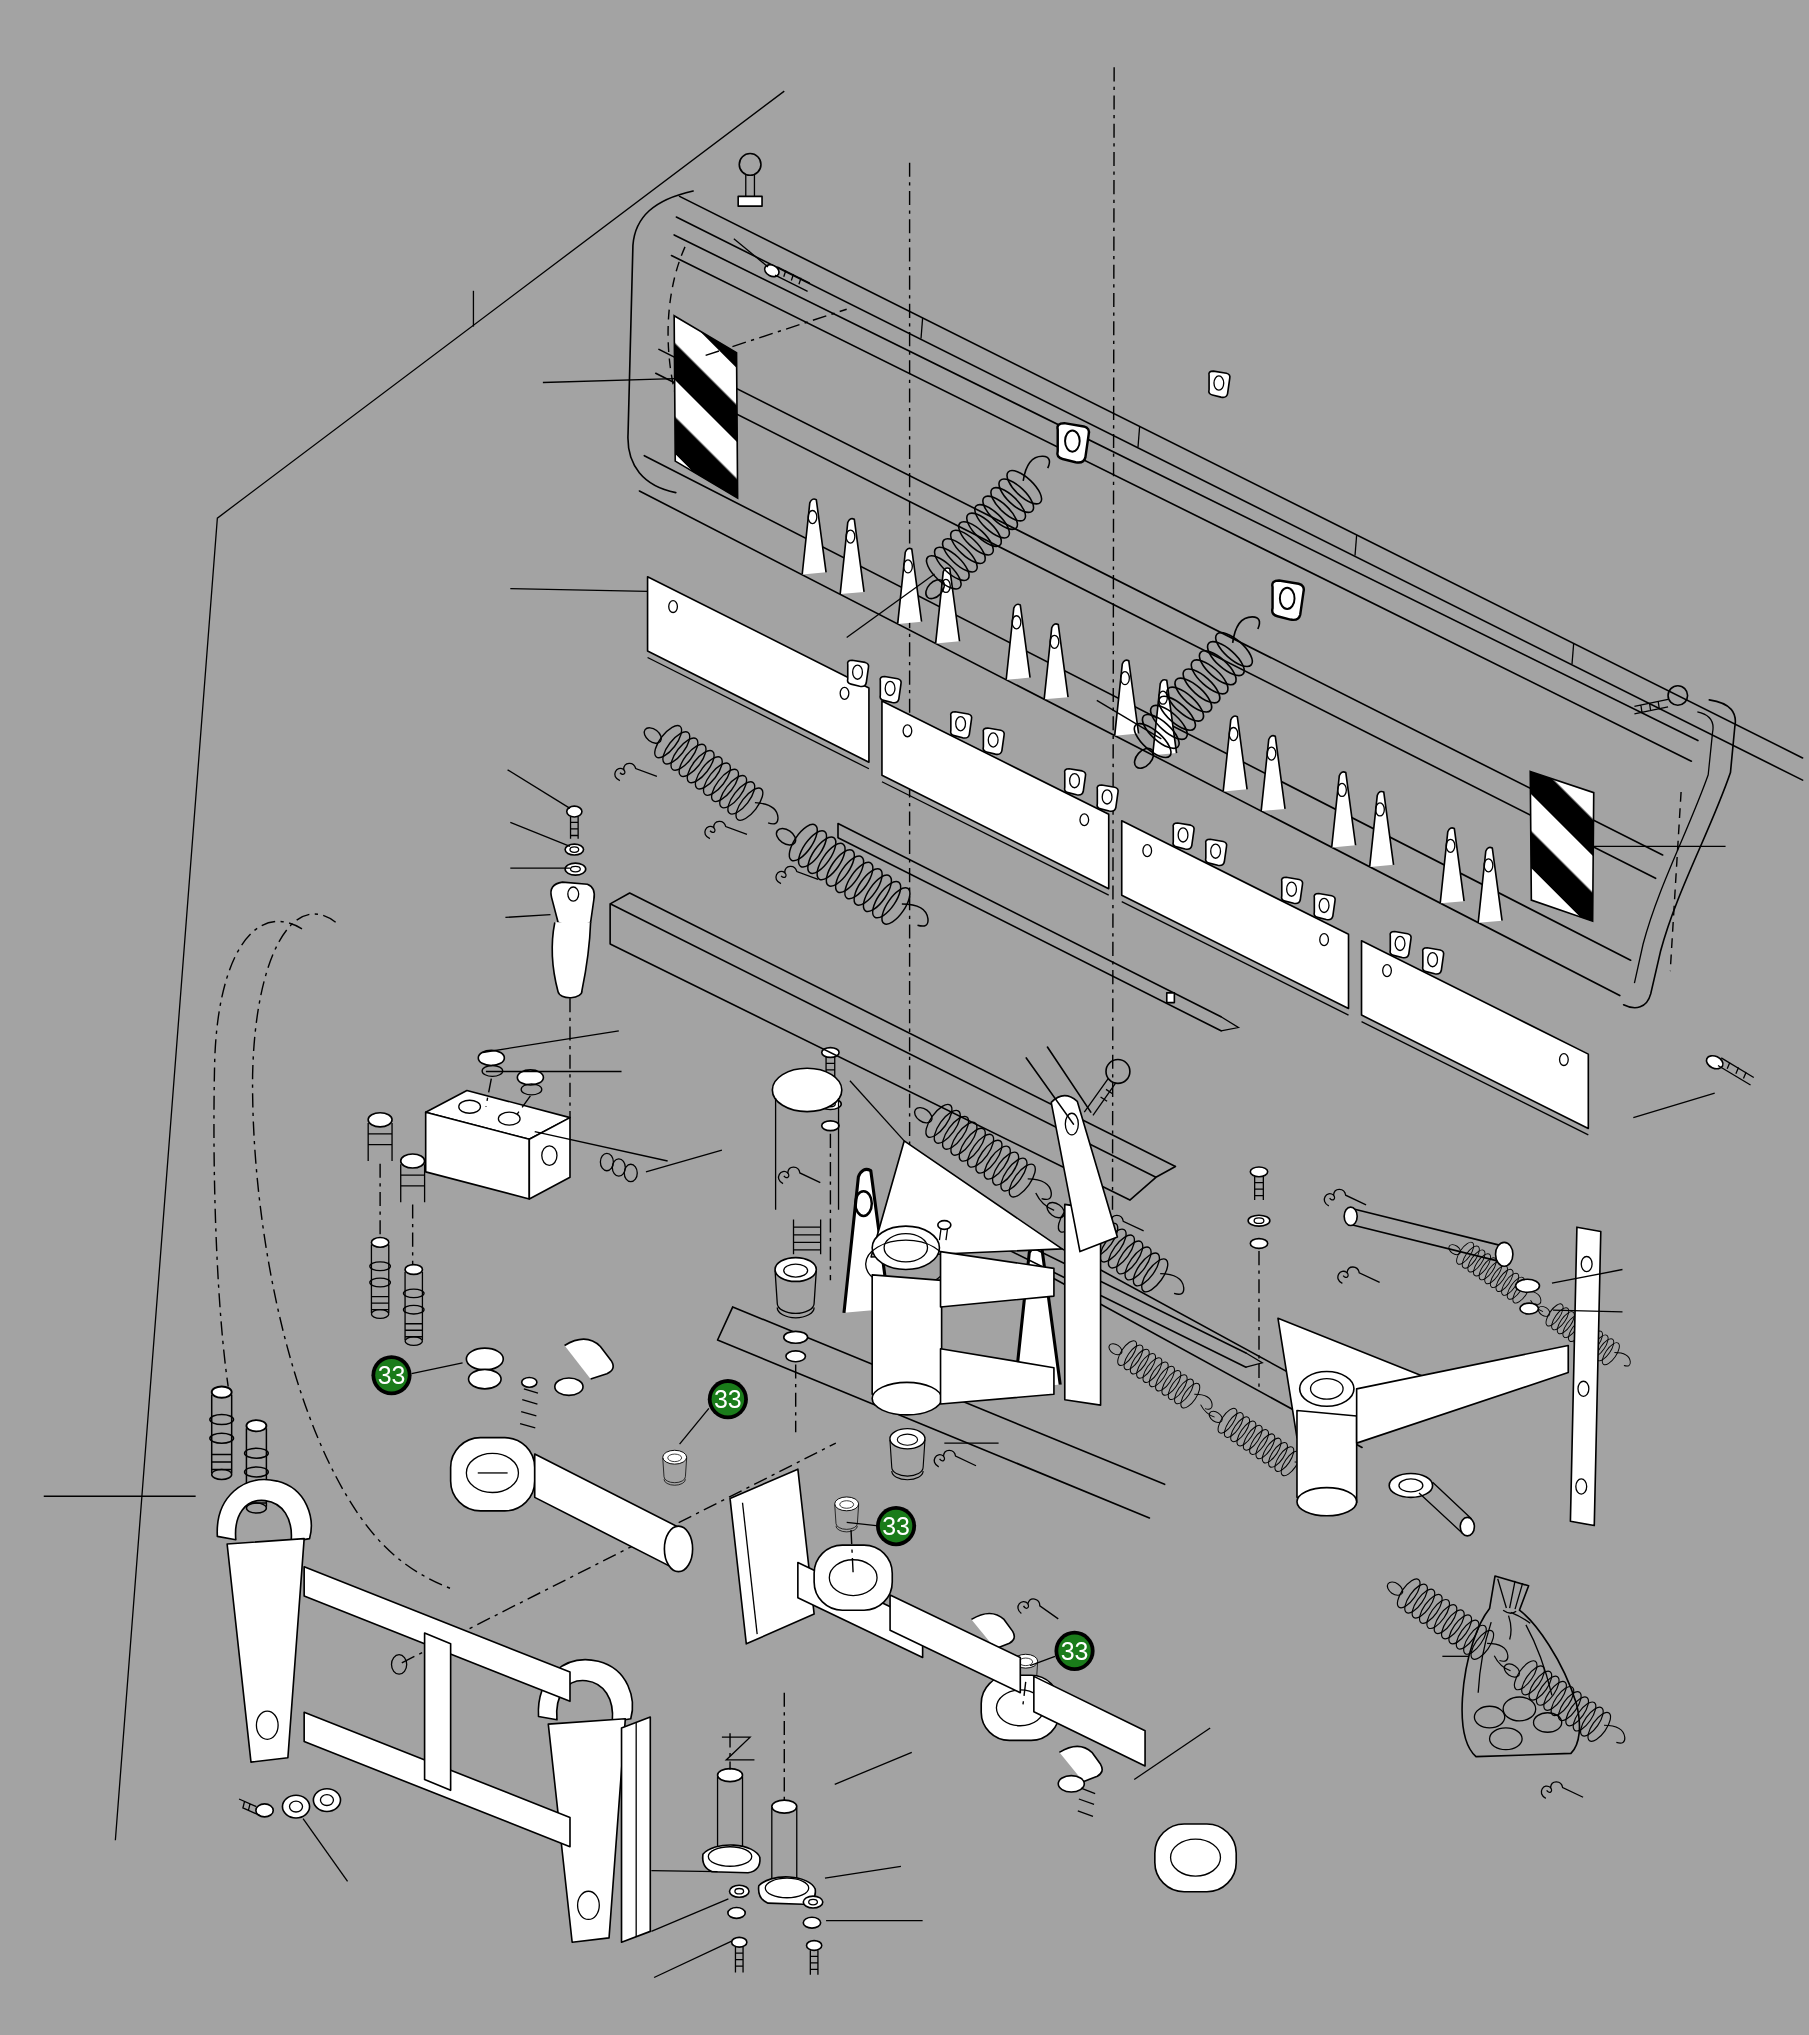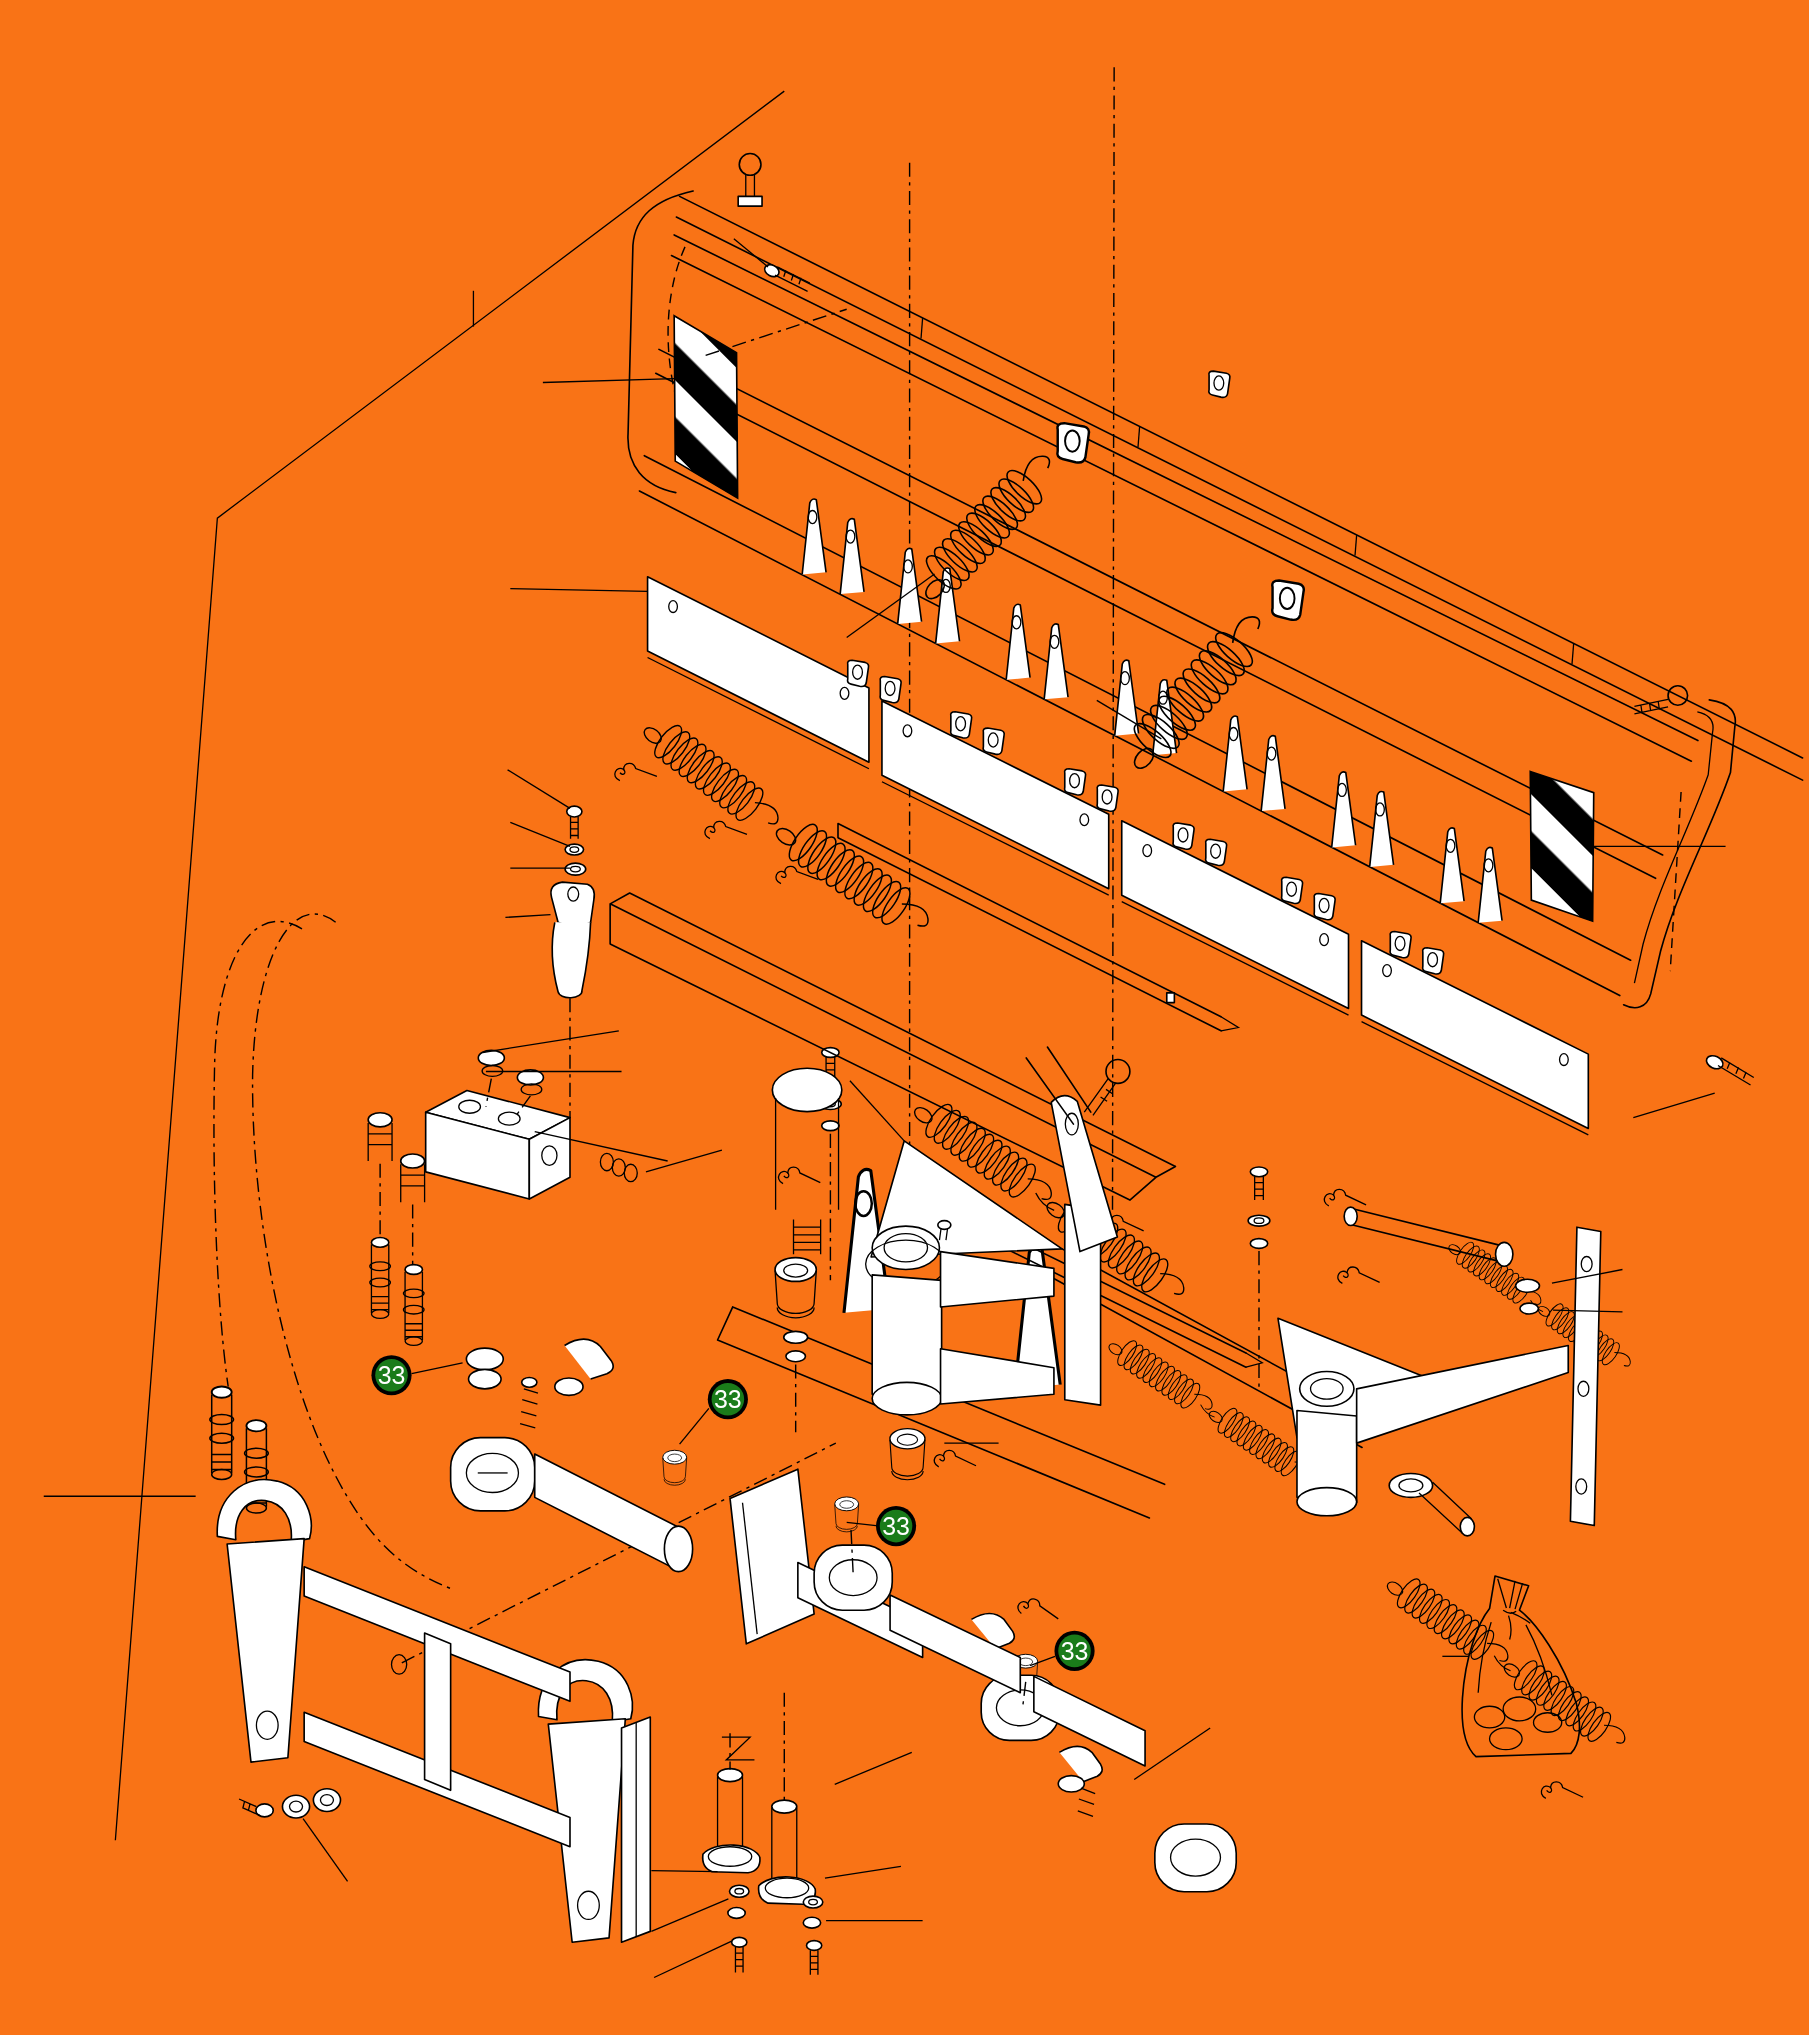--- a/index.html
+++ b/index.html
@@ -1,16 +1,16 @@
 <!DOCTYPE html>
 <html style="font-size:8.7px"><head>
 <meta charset="utf-8">
 <style>
   html,body{margin:0;padding:0;background:#ffffff;}
-  .stage{position:relative;width:1810px;height:2035px;background:#f97316;overflow:hidden;}
+  .stage{position:relative;width:1810px;height:2035px;background:#a3a3a3;overflow:hidden;}
   svg{position:absolute;left:0;top:0;}
   .ln{stroke:#000;stroke-width:3;fill:none;stroke-linecap:round;stroke-linejoin:round;}
   .lnw{stroke:#000;stroke-width:3;fill:#fff;stroke-linejoin:round;}
   .thin{stroke:#000;stroke-width:2.4;fill:none;}
   .dash{stroke:#000;stroke-width:2.6;fill:none;stroke-dasharray:26 10 6 10;}
   .dsh2{stroke:#000;stroke-width:2.6;fill:none;stroke-dasharray:18 12;}
   .callout-text{font-family:"Liberation Sans",sans-serif;font-size:46px;text-anchor:middle;}
 </style>
 </head>
 <body>

